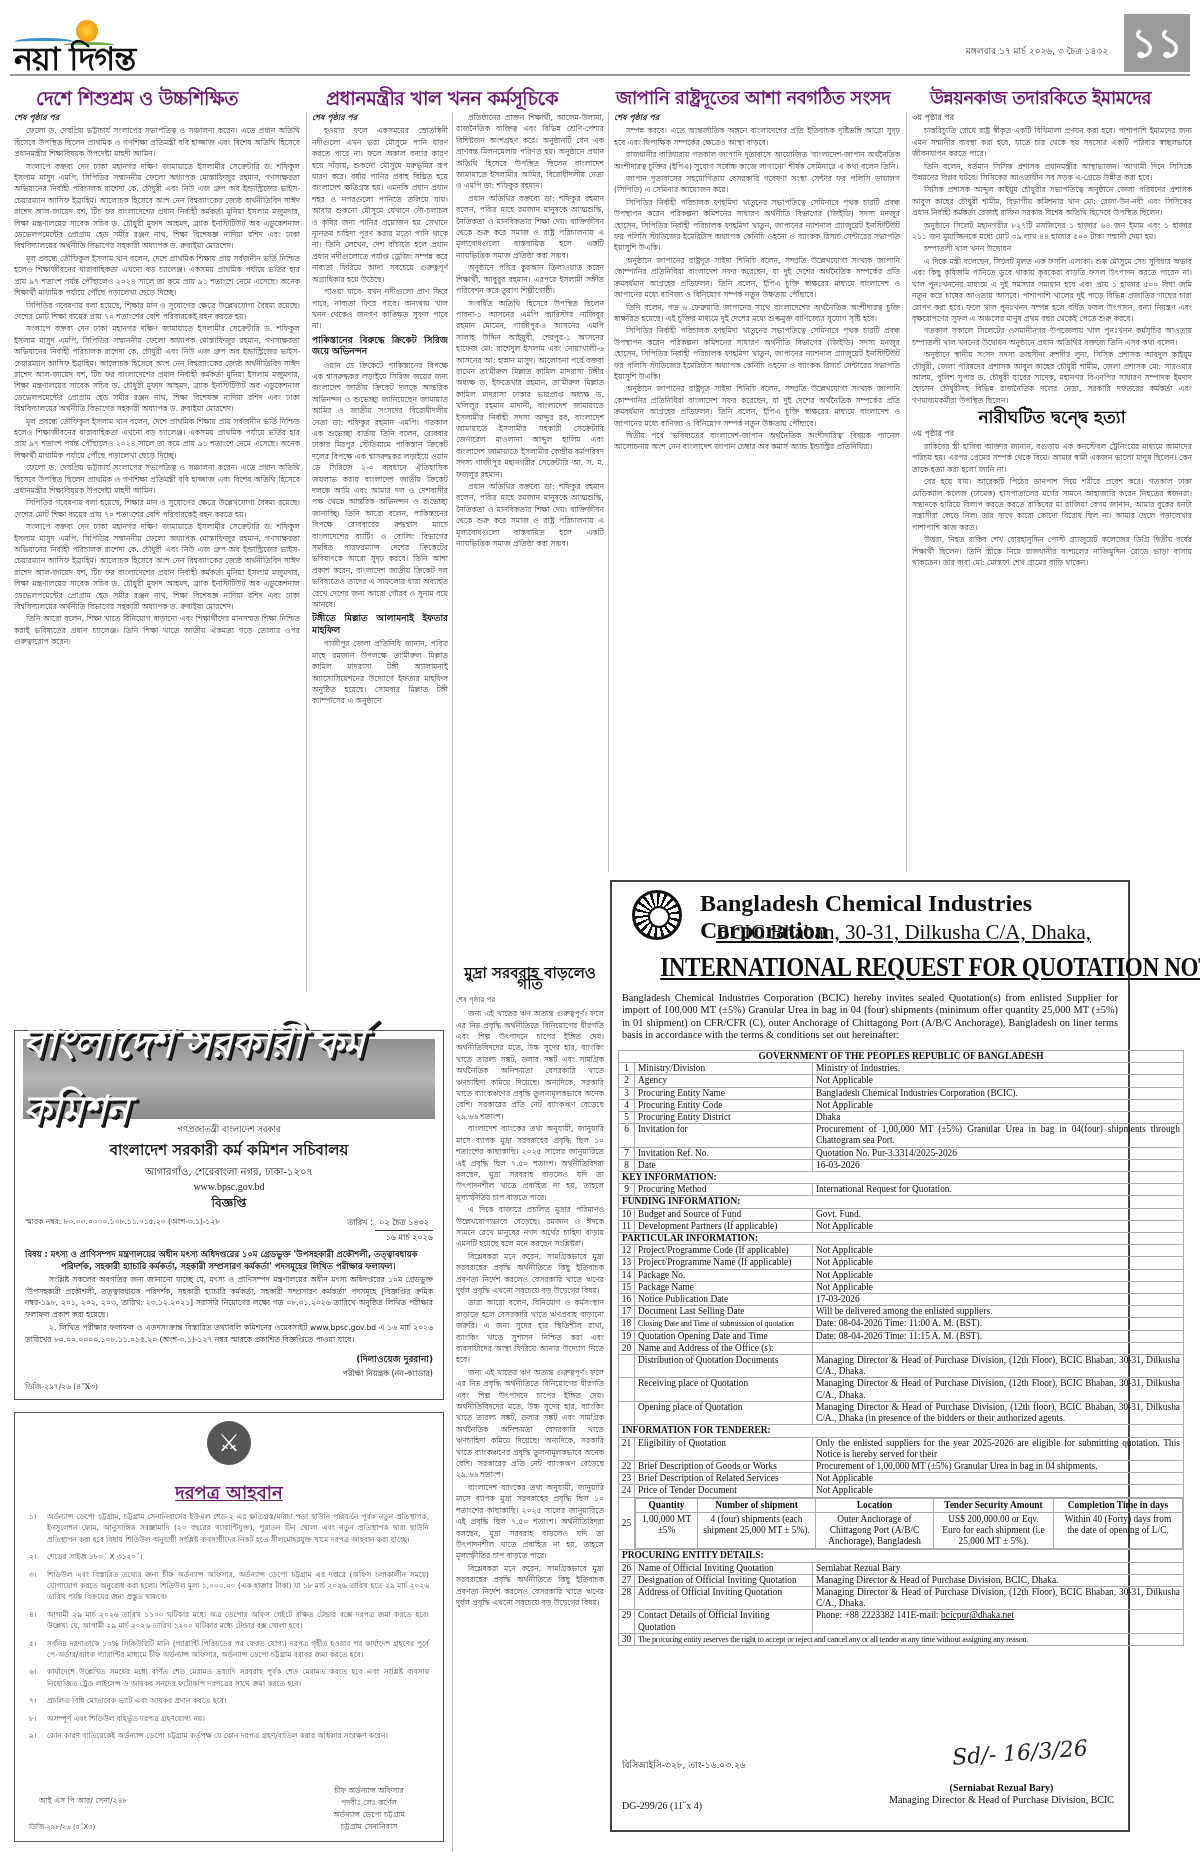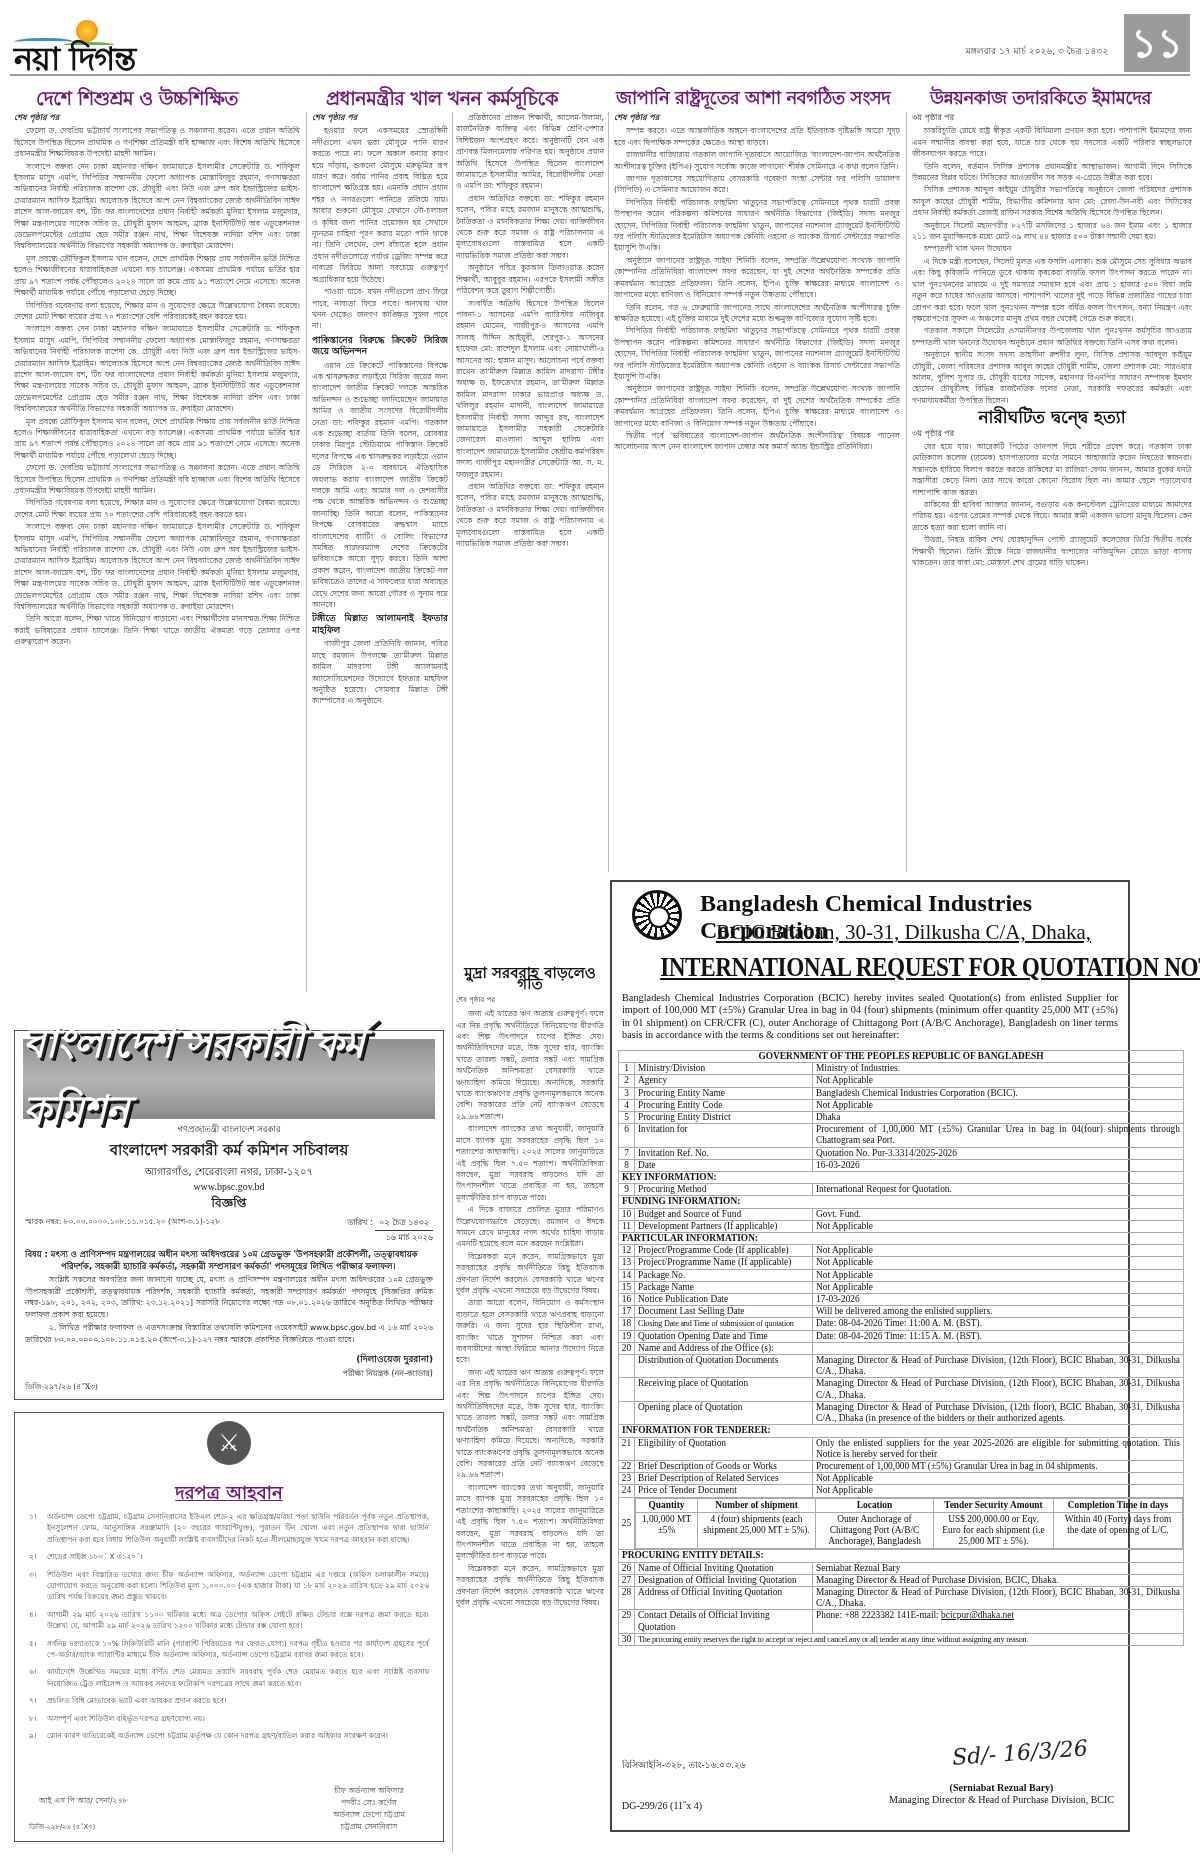--- a/index.html
+++ b/index.html
@@ -174,22 +174,22 @@
   <p>চাকরিচ্যুতি রোধে রাষ্ট্র স্বীকৃত একটি বিধিমালা প্রণয়ন করা হবে। পাশাপাশি ইমামদের জন্য এমন সম্মানীর ব্যবস্থা করা হবে, যাতে চার থেকে ছয় সদস্যের একটি পরিবার স্বচ্ছলভাবে জীবনযাপন করতে পারে।</p>
   <p>তিনি বলেন, বর্তমান সিসিক প্রশাসক প্রধানমন্ত্রীর আস্থাভাজন। আগামী দিনে সিসিকে উন্নয়নের বিপ্লব ঘটবে। সিসিকের আওতাধীন সব সড়ক এ-গ্রেডে উন্নীত করা হবে।</p>
   <p>সিসিক প্রশাসক আব্দুল কাইয়ুম চৌধুরীর সভাপতিত্বে অনুষ্ঠানে জেলা পরিষদের প্রশাসক আবুল কাহের চৌধুরী শামীম, বিভাগীয় কমিশনার খান মো: রেজা-উন-নবী এবং সিসিকের প্রধান নির্বাহী কর্মকর্তা রেজাই রাফিন সরকার বিশেষ অতিথি হিসেবে উপস্থিত ছিলেন।</p>
   <p>অনুষ্ঠানে সিলেট মহানগরীর ৮২৭টি মসজিদের ১ হাজার ৬৪ জন ইমাম এবং ১ হাজার ২১১ জন মুয়াজ্জিনকে মধ্যে মোট ৩৯ লাখ ৪৪ হাজার ৫০০ টাকা সম্মানী দেয়া হয়।</p>
   <p>চম্পাতলী খাল খনন উদ্বোধন</p>
   <p>এ দিকে মন্ত্রী বলেছেন, সিলেট মূলত এক ফসলি এলাকা। শুষ্ক মৌসুমে সেচ সুবিধার অভাব এবং কিছু কৃষিজমি পানিতে ডুবে থাকায় কৃষকেরা বাড়তি ফসল উৎপাদন করতে পারেন না। খাল পুনঃখননের মাধ্যমে এ দুই সমস্যার সমাধান হবে এবং প্রায় ১ হাজার ৫০০ বিঘা জমি নতুন করে চাষের আওতায় আসবে। পাশাপাশি খালের দুই পাড়ে বিভিন্ন প্রজাতির গাছের চারা রোপণ করা হবে। ফলে খাল পুনঃখনন সম্পন্ন হলে বর্ধিত ফসল উৎপাদন, বন্যা নিয়ন্ত্রণ এবং বৃক্ষরোপণের সুফল এ অঞ্চলের মানুষ প্রথম বছর থেকেই পেতে শুরু করবে।</p>
   <p>গতকাল সকালে সিলেটের ওসমানীনগর উপজেলায় খাল পুনঃখনন কর্মসূচির আওতায় চম্পাতলী খাল খননের উদ্বোধন অনুষ্ঠানে প্রধান অতিথির বক্তব্যে তিনি এসব কথা বলেন।</p>
   <p>অনুষ্ঠানে স্থানীয় সংসদ সদস্য তাহসীনা রুশদীর লুনা, সিসিক প্রশাসক আবদুল কাইয়ুম চৌধুরী, জেলা পরিষদের প্রশাসক আবুল কাহের চৌধুরী শামীম, জেলা প্রশাসক মো: সারওয়ার আলম, পুলিশ সুপার ড. চৌধুরী যাবের সাদেক, মহানগর বিএনপির সাধারণ সম্পাদক ইমদাদ হোসেন চৌধুরীসহ বিভিন্ন রাজনৈতিক দলের নেতা, সরকারি দফতরের কর্মকর্তা এবং গণমাধ্যমকর্মীরা উপস্থিত ছিলেন।</p>
   <div class="inhead">নারীঘটিত দ্বন্দ্বে হত্যা</div>
   <span class="cont" style="font-style:normal;font-weight:normal;">৩য় পৃষ্ঠার পর</span>
+  <p>রাকিবের স্ত্রী হাবিবা আক্তার জানান, বগুড়ায় এক কনস্টেবল ট্রেনিংয়ের মাধ্যমে আমাদের পরিচয় হয়। এরপর প্রেমের সম্পর্ক থেকে বিয়ে। আমার স্বামী একজন ভালো মানুষ ছিলেন। কেন তাকে হত্যা করা হলো জানি না।</p>
   <p>বের হয়ে যায়। আরেকটি পিঠের ডানপাশ দিয়ে শরীরে প্রবেশ করে। গতকাল ঢাকা মেডিক্যাল কলেজ (ঢামেক) হাসপাতালের মর্গের সামনে আহাজারি করেন নিহতের স্বজনরা। সন্তানকে হারিয়ে বিলাপ করতে করতে রাকিবের মা রাজিয়া বেগম জানান, আমার বুকের ধনটা সন্ত্রাসীরা কেড়ে নিল। তার সাথে কারো কোনো বিরোধ ছিল না। আমার ছেলে পড়ালেখার পাশাপাশি কাজ করত।</p>
-  <p>রাকিবের স্ত্রী হাবিবা আক্তার জানান, বগুড়ায় এক কনস্টেবল ট্রেনিংয়ের মাধ্যমে আমাদের পরিচয় হয়। এরপর প্রেমের সম্পর্ক থেকে বিয়ে। আমার স্বামী একজন ভালো মানুষ ছিলেন। কেন তাকে হত্যা করা হলো জানি না।</p>
   <p>উত্তরা, নিহত রাকিব শেখ বোরহানুদ্দিন পোস্ট গ্র্যাজুয়েট কলেজের ডিগ্রি দ্বিতীয় বর্ষের শিক্ষার্থী ছিলেন। তিনি স্ত্রীকে নিয়ে রাজধানীর বংশালের নাজিমুদ্দিন রোডে ভাড়া বাসায় থাকতেন। তার বাবা মো: মোস্তফা শেখ গ্রামের বাড়ি থাকেন।</p>
 </div>
 
 <div class="ad-box" style="left:14px;top:1030px;width:430px;height:180px;overflow:visible;">
   <div class="bpsc-banner">বাংলাদেশ সরকারী কর্ম কমিশন</div>
   <div class="bpsc-body center">
     <div class="bpsc-gov">গণপ্রজাতন্ত্রী বাংলাদেশ সরকার</div>
     <div class="bpsc-title">বাংলাদেশ সরকারী কর্ম কমিশন সচিবালয়</div>
     <div class="bpsc-addr">আগারগাঁও, শেরেবাংলা নগর, ঢাকা-১২০৭</div>
     <div class="bpsc-web">www.bpsc.gov.bd</div>

